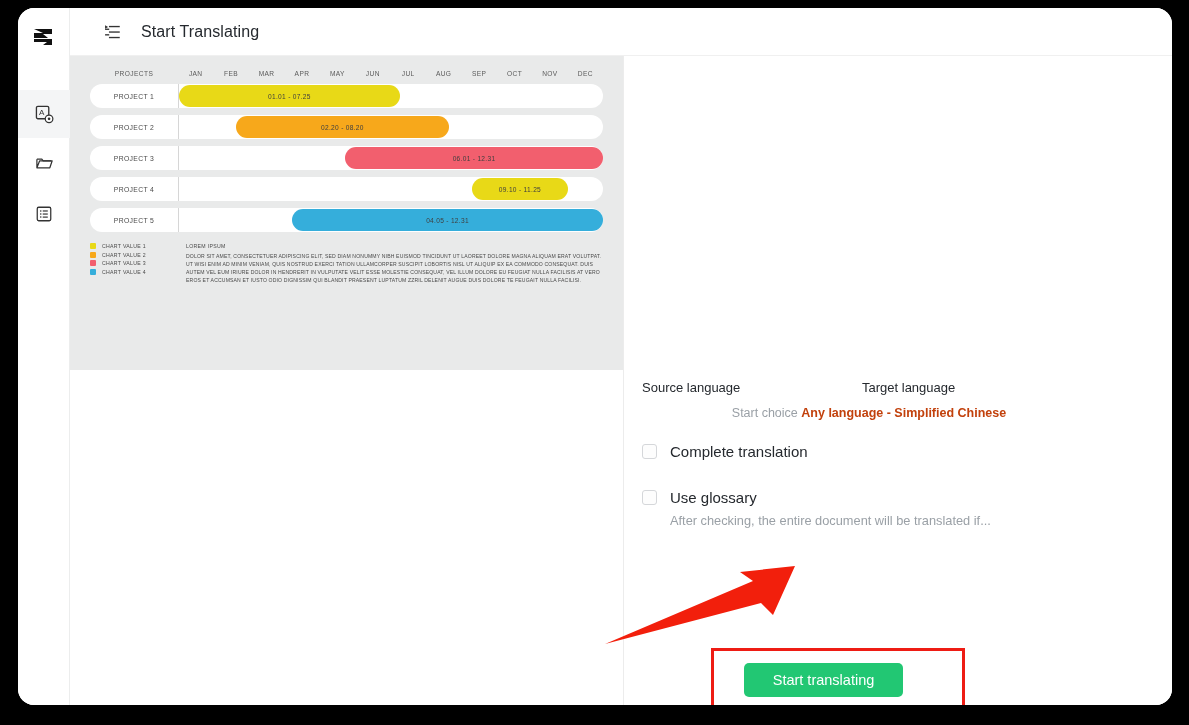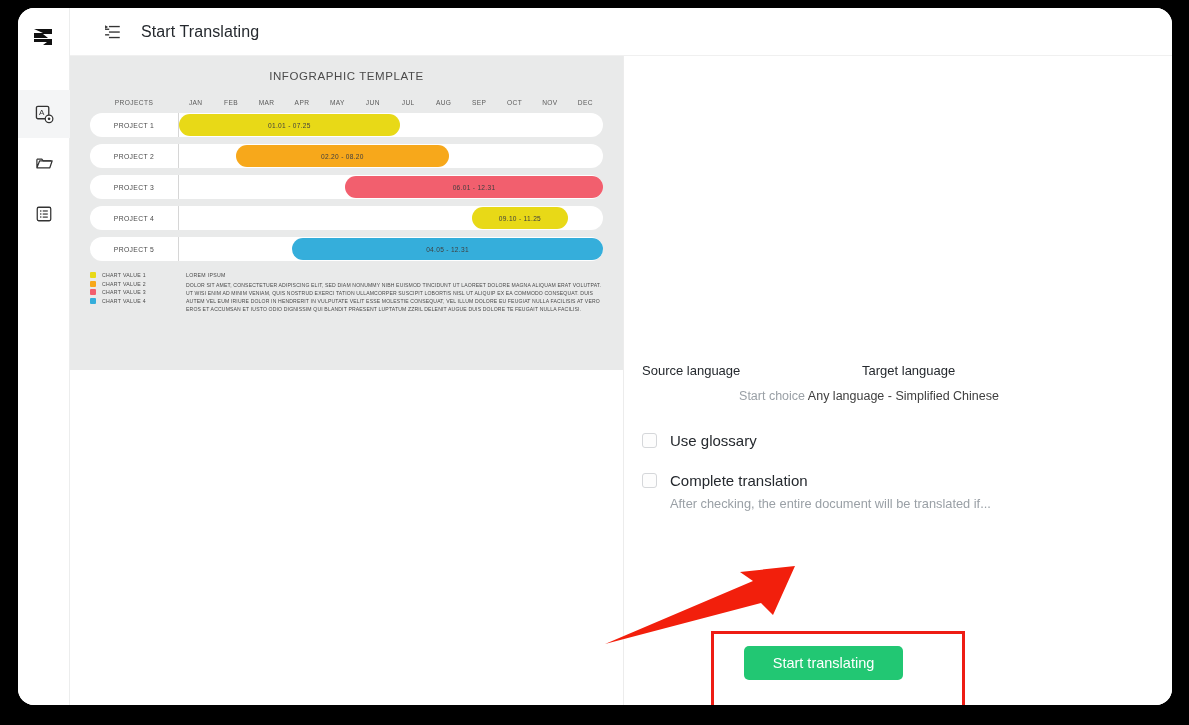--- a/index.html
+++ b/index.html
@@ -116,21 +116,21 @@
   .legend-tx { font-size: 5.2px; color: #4a4a4a; letter-spacing: .3px; }
   .lorem { flex: 1; }
   .lorem h5 { font-size: 5.2px; color: #4a4a4a; font-weight: normal; letter-spacing: .3px; margin-bottom: 3px;}
   .lorem p { font-size: 5.1px; line-height: 1.58; color: #4a4a4a; letter-spacing: .15px; }
 
   
   #form-pane {
     flex: 1; height: 100%;
     background: #ffffff; position: relative;
   }
-  #form-inner { position: absolute; left: 18px; top: 307px; width: 420px; }
+  #form-inner { position: absolute; left: 18px; top: 324px; width: 420px; }
   .lang-labels { display: flex; font-size: 13px; color: #25292e; }
   .lang-labels .l1 { width: 178px; }
   .lang-labels .l2 { margin-left: 42px; text-align: right; }
   .lang-fields {
     display: flex; align-items: center; margin-top: 9px;
   }
   .lang-box {
     width: 159px; height: 31px;
     border: 1px solid #d9dbdd; border-radius: 5px;
     background: #fff;
@@ -142,21 +142,21 @@
   .lang-box.target { width: 159px; }
   #swap-icon {
     width: 40px; display: flex; align-items: center; justify-content: center;
     cursor: pointer;
   }
   .last-choice {
     margin-top: 11px; text-align: center;
     font-size: 12.5px; color: #9aa0a6;
     padding-left: 34px;
   }
-  .last-choice a { color: #404040; text-decoration: none; cursor: pointer; }
+  .last-choice a { color: #c2410c; text-decoration: none; cursor: pointer; font-weight: bold; }
   .chk-row { display: flex; align-items: center; margin-top: 29px; }
   .chk-row.second { margin-top: 23px; }
   .chk {
     width: 15px; height: 15px;
     border: 1px solid #d5d7da; border-radius: 3px;
     background: #fdfdfd; cursor: pointer; flex: none;
   }
   .chk-label { margin-left: 13px; font-size: 15px; color: #25292e; }
   .chk-help {
     margin-left: 28px; margin-top: 7px;
@@ -242,21 +242,20 @@
       </svg>
     </div>
     <div id="page-title">Start Translating</div>
   </div>
 
   <div id="main">
 
     <div id="doc-pane">
       <div id="doc-sheet">
 
-        <div class="info-title">INFOGRAPHIC TEMPLATE</div>
 
         <div class="months-row">
           <div class="lbl">PROJECTS</div>
           <div class="mgrid" id="months-grid">
               <span>JAN</span>
               <span>FEB</span>
               <span>MAR</span>
               <span>APR</span>
               <span>MAY</span>
               <span>JUN</span>
@@ -337,29 +336,29 @@
           <span class="l1">Source language</span>
           <span class="l2">Target language</span>
         </div>
 
 
         <div class="last-choice">
           <span>Start choice</span>
           <a>Any language - Simplified Chinese</a>
         </div>
 
+        <div class="chk-row second">
+          <span class="chk"></span>
+          <span class="chk-label">Complete translation</span>
+        </div>
+
         <div class="chk-row">
           <span class="chk"></span>
           <span class="chk-label">Use glossary</span>
         </div>
-
-        <div class="chk-row second">
-          <span class="chk"></span>
-          <span class="chk-label">Complete translation</span>
-        </div>
         <div class="chk-help">After checking, the entire document will be translated if...</div>
 
         <div id="cta-highlight"></div>
         <button id="start-btn">Start translating</button>
 
       </div>
     </div>
   </div>
 </div>
 

